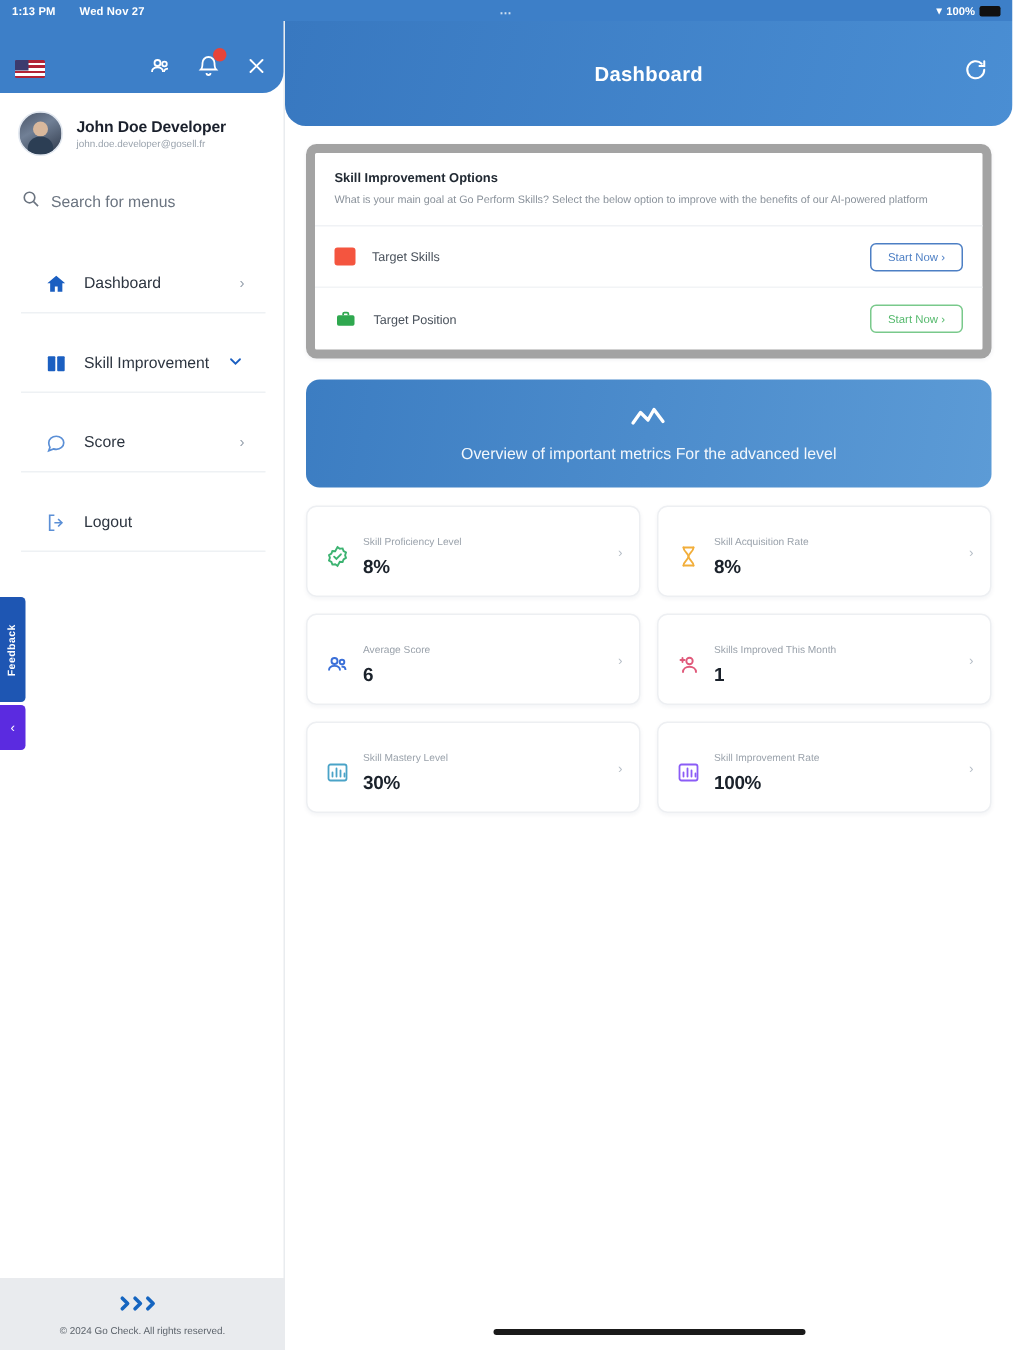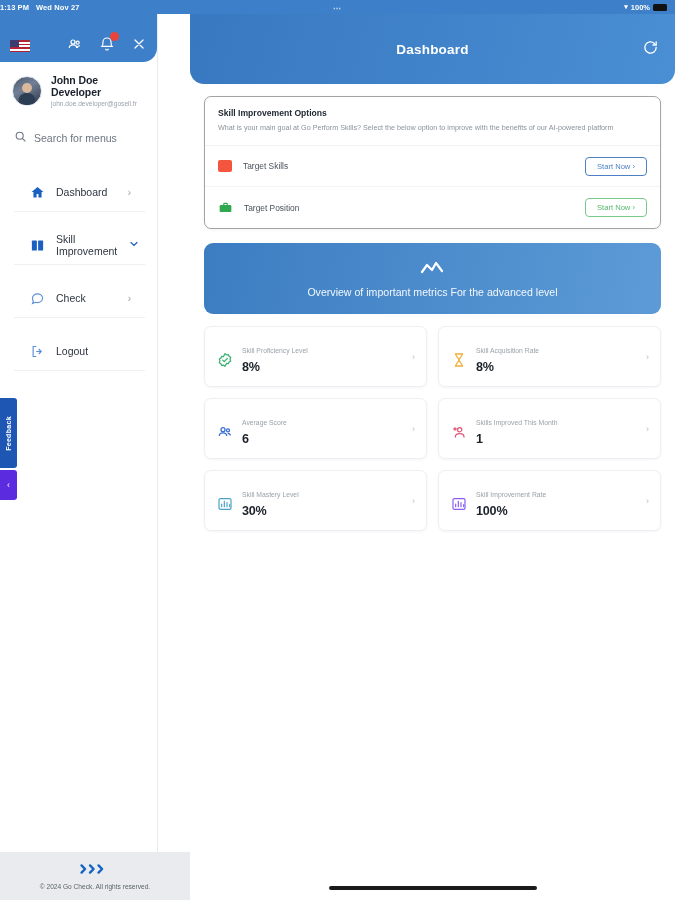--- a/index.html
+++ b/index.html
@@ -9,32 +9,32 @@
     background:#ffffff;
     position:relative;
   }
 
   
   .statusbar{
     position:absolute; top:0; left:0; width:675px; height:14px;
     background:#3d7fc8; color:#fff; font-size:7.5px; font-weight:bold;
     display:flex; align-items:center; z-index:40;
   }
-  .sb-left{ display:flex; gap:7px; letter-spacing:.1px; }
+  .sb-left{ margin-left:8px; display:flex; gap:16px; letter-spacing:.1px; }
   .sb-right{ margin-left:auto; margin-right:8px; display:flex; align-items:center; gap:3px; }
   .sb-batt{ width:14px; height:7px; background:#111; border-radius:1.5px; }
   .sb-wifi{ font-size:7px; }
   .sb-dots{
     position:absolute; left:50%; transform:translateX(-50%); top:4px;
     color:#cfe0f2; font-size:8px; letter-spacing:1px;
   }
 
   
   .leftpanel{
-    position:absolute; top:0; left:0; width:158px; height:900px;
+    position:absolute; top:0; left:0; width:190px; height:900px;
     background:#fff; z-index:20;
     border-right:1px solid #e9ecef;
   }
   .lp-top{
     height:62px; background:#3d7fc8;
     border-bottom-right-radius:14px;
     display:flex; align-items:flex-end; padding:0 10px 10px 10px;
   }
   .flag{
     width:20px; height:12px; border-radius:1px;
@@ -126,21 +126,21 @@
     border-radius:0 0 14px 14px;
     display:flex; align-items:center; justify-content:center;
     position:relative;
   }
   .appbar .title{ color:#fff; font-size:13.5px; font-weight:bold; letter-spacing:.2px; }
   .refresh{ position:absolute; right:16px; color:#fff; }
 
   .content{ padding:12px 14px 0 14px; }
 
   .card{
-    background:#fff; border:1px solid #a3a3a3; border-radius:7px;
+    background:#fff; border:6px solid #a3a3a3; border-radius:7px;
     box-shadow:0 1px 3px rgba(20,40,70,.06);
   }
 
   .opt-head{ padding:11px 13px 12px 13px; border-bottom:1px solid #f0f2f5; }
   .opt-title{ font-size:8.6px; font-weight:bold; color:#222a33; }
   .opt-desc{ font-size:7.2px; color:#8a929b; line-height:1.55; margin-top:4px; max-width:430px; }
 
   .opt-row{
     display:flex; align-items:center; height:41px; padding:0 13px;
     border-bottom:1px solid #f2f4f6;
@@ -274,21 +274,21 @@
       </span>
     </div>
 
     <div class="mgap"></div>
     <div class="mitem">
       <span class="micon">
         <svg viewBox="0 0 24 24" width="15" height="15" fill="none" stroke="#5b8fd6" stroke-width="1.8">
           <path d="M20 11.5c0 4-3.6 7-8 7-1 0-2-.2-2.9-.5L4 20l1.3-3.6C4.5 15 4 13.3 4 11.5c0-4 3.6-7 8-7s8 3 8 7z"></path>
         </svg>
       </span>
-      <span class="mlabel">Check</span>
+      <span class="mlabel">Score</span>
       <span class="chev">›</span>
     </div>
 
     <div class="mgap"></div>
     <div class="mitem">
       <span class="micon">
         <svg viewBox="0 0 24 24" width="15" height="15" fill="none" stroke="#5b8fd6" stroke-width="1.8">
           <path d="M10 4H5v16h5"></path>
             <path d="M14 8l4 4-4 4"></path>
             <path d="M18 12h-8"></path>

